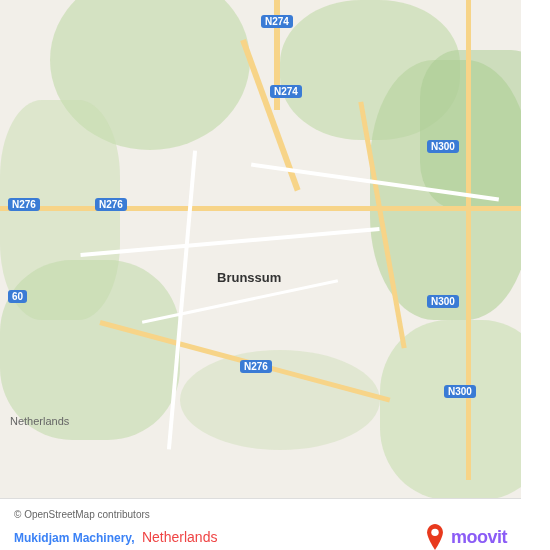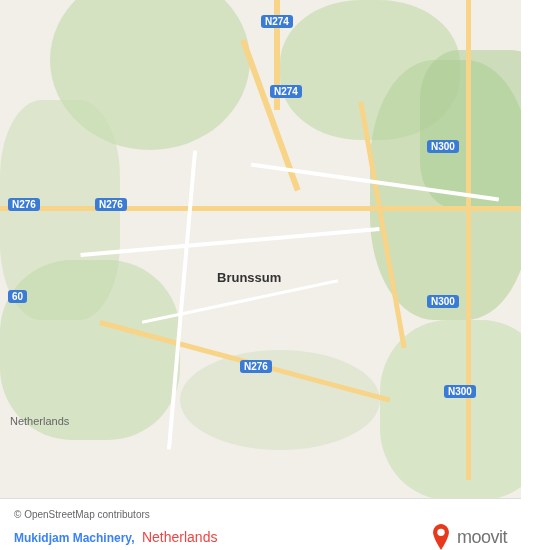--- a/index.html
+++ b/index.html
@@ -129,22 +129,22 @@
       gap: 5px;
     }
 
     .moovit-pin {
       width: 22px;
       height: 26px;
     }
 
     .moovit-text {
       font-size: 18px;
-      font-weight: normal;
-      color: #737373;
+      font-weight: bold;
+      color: #8b5cf6;
       letter-spacing: -0.5px;
     }
 
     
     .place-name {
       position: absolute;
       font-size: 13px;
       font-weight: 600;
       color: #333;
       z-index: 5;

